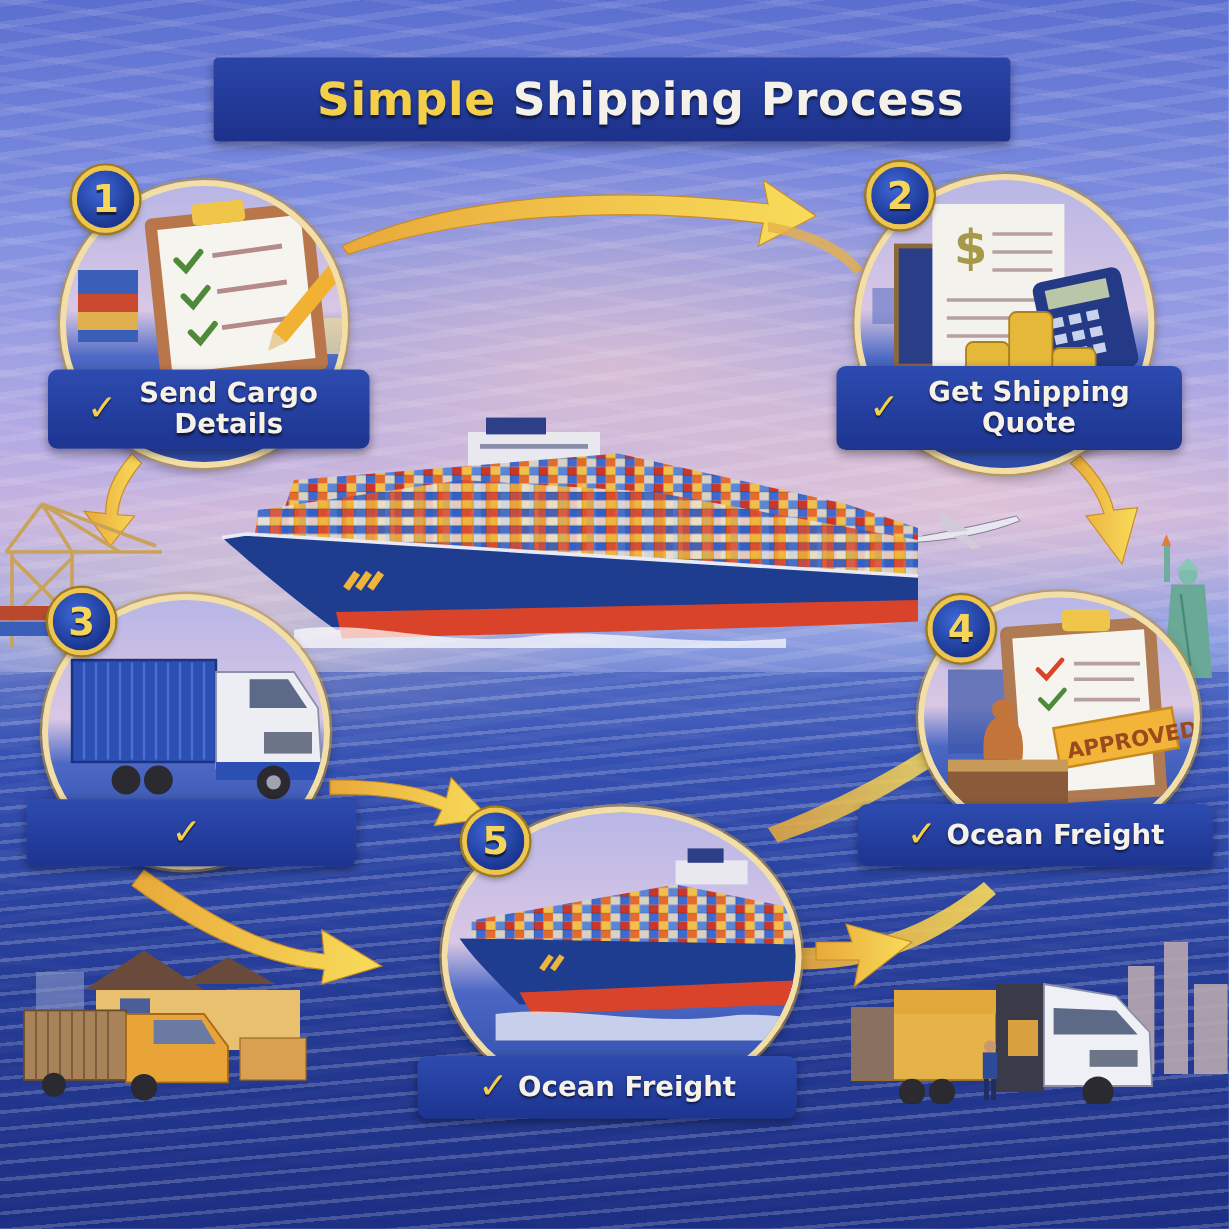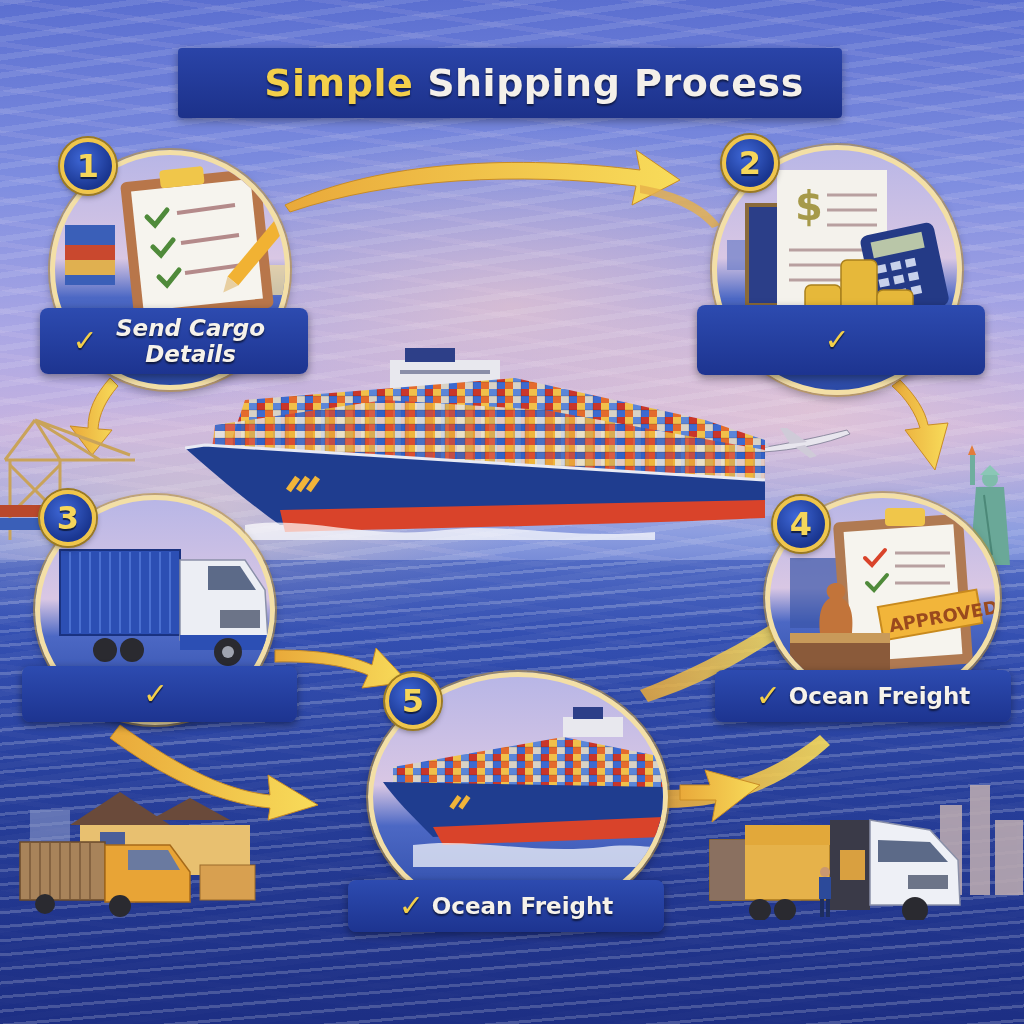--- a/index.html
+++ b/index.html
@@ -214,21 +214,21 @@
     <g transform="rotate(40 190 110)">
         <rect x="184" y="40" width="14" height="90" fill="#f1b233"></rect>
         <rect x="184" y="40" width="14" height="10" fill="#d9432a"></rect>
         <polygon points="184,130 198,130 191,145" fill="#e8cfa0"></polygon>
       </g>
   </svg>
 </div>
 <div class="badge" style="left:60px;top:138px;">1</div>
 <div class="label" style="left:40px;top:308px;width:268px;height:66px;">
   <span class="check">✓</span>
-  <span class="text" style="width:170px;font-style:italic;">Send Cargo Details</span>
+  <span class="text" style="width:170px;">Send Cargo Details</span>
 </div>
 
 <div class="step-circle" style="left:712px;top:145px;width:250px;height:250px;">
   <svg width="250" height="250">
     <rect x="10" y="90" width="60" height="30" fill="#6c7ec8" opacity="0.7"></rect>
     <rect x="30" y="55" width="40" height="100" fill="#2b3e88" stroke="#8a6a3a" stroke-width="4"></rect>
     <rect x="60" y="20" width="110" height="140" fill="#f4f2ec"></rect>
     <text x="78" y="70" font-family="DejaVu Sans, sans-serif" font-size="40" font-weight="bold" fill="#a69a4a">$</text>
     <g stroke="#b8a0a0" stroke-width="3">
         <path d="M110,45 H160"></path>
@@ -254,20 +254,21 @@
     <g fill="#e6b83a" stroke="#a9801e" stroke-width="1.5">
       <rect x="88" y="135" width="36" height="35" rx="6"></rect>
         <rect x="124" y="110" width="36" height="60" rx="6"></rect>
         <rect x="160" y="140" width="36" height="30" rx="6"></rect>
     </g>
   </svg>
 </div>
 <div class="badge" style="left:722px;top:135px;">2</div>
 <div class="label" style="left:697px;top:305px;width:288px;height:70px;">
   <span class="check">✓</span>
+  <span class="text" style="width:200px;">Get Shipping Quote</span>
 </div>
 
 <div class="step-circle" style="left:35px;top:495px;width:240px;height:230px;">
   <svg width="240" height="230">
     <rect x="20" y="50" width="120" height="85" fill="#2c4fb4" stroke="#1a3280" stroke-width="2"></rect>
     <g stroke="#4a6fd0" stroke-width="2">
         <path d="M30,52 V133 M40,52 V133 M50,52 V133 M60,52 V133 M70,52 V133 M80,52 V133 M90,52 V133 M100,52 V133 M110,52 V133 M120,52 V133 M130,52 V133"></path>
       </g>
     <path d="M140,60 L205,60 L225,90 L228,140 L140,140 Z" fill="#eceef4" stroke="#8a90a8" stroke-width="1.5"></path>
     <path d="M168,66 L200,66 L216,90 L168,90 Z" fill="#5c6a88"></path>

